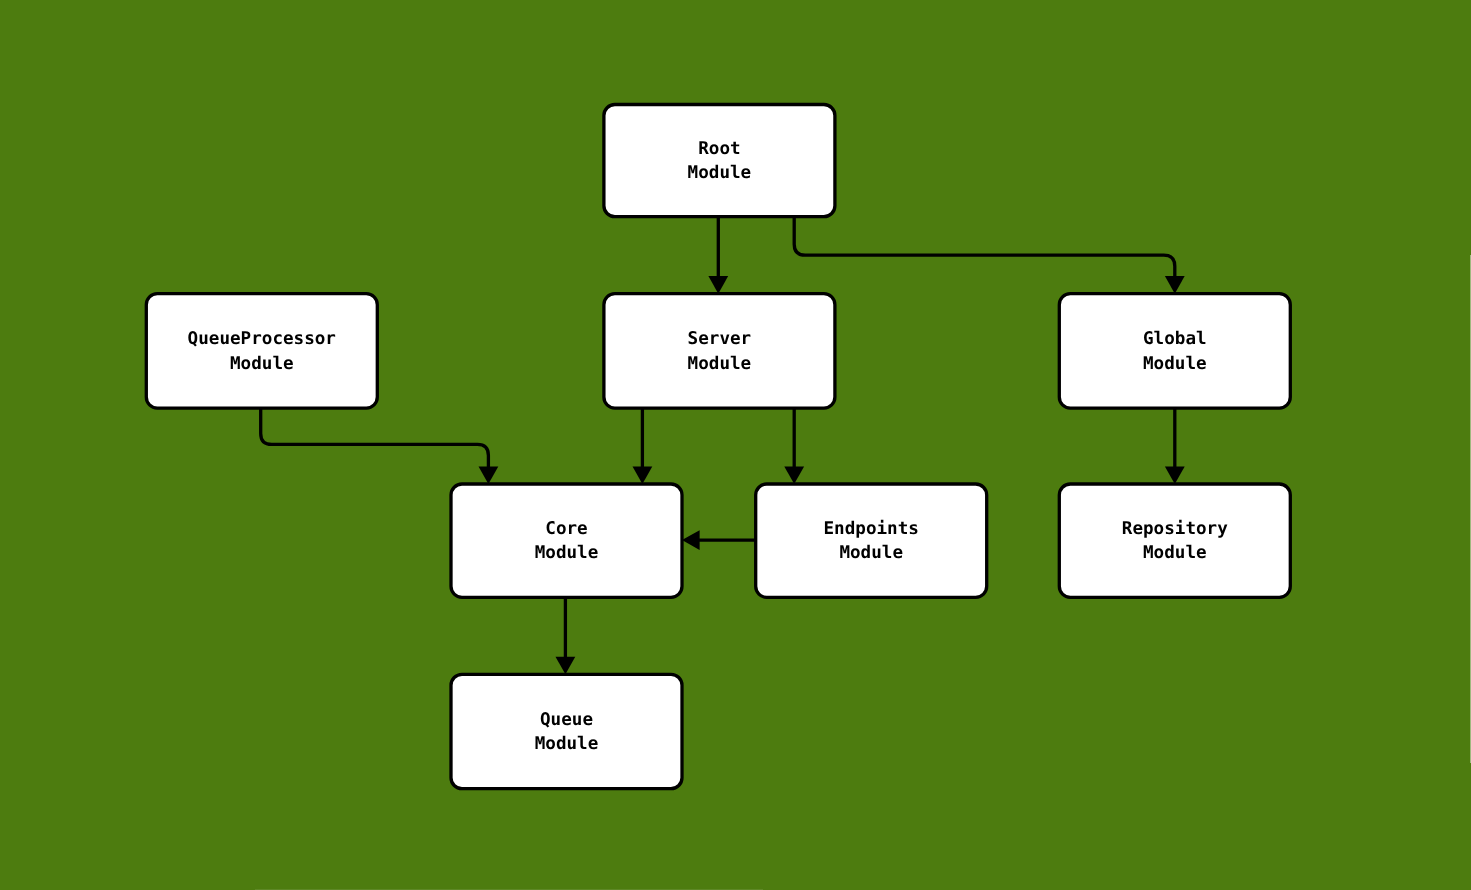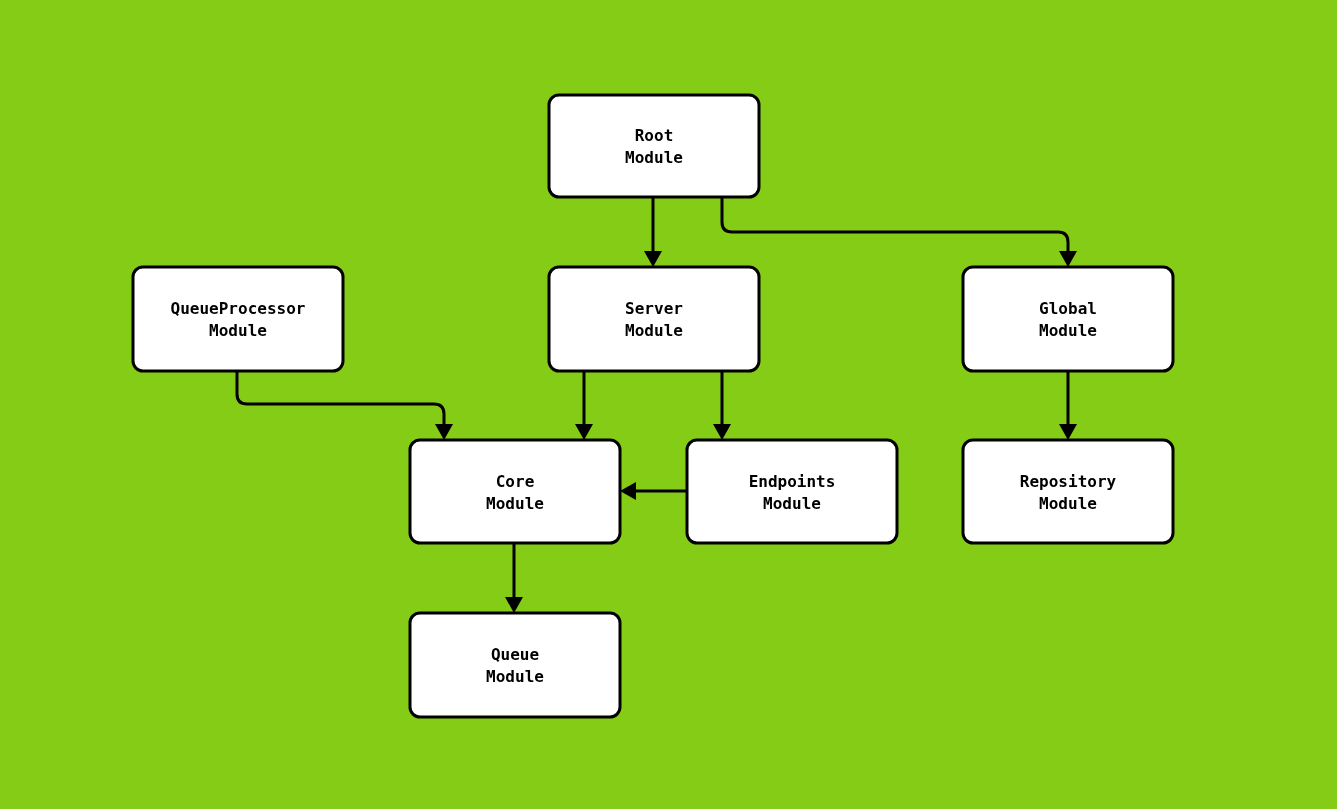--- a/index.html
+++ b/index.html
@@ -8,21 +8,21 @@
     padding: 0;
     background: #ffffff;
   }
   body {
     font-family: "DejaVu Sans Mono", monospace;
   }
   #diagram-root {
     position: relative;
     width: 1337px;
     height: 809px;
-    background: #84cc16;
+    background: #4d7c0f;
     overflow: hidden;
     text-align: right;
   }
   svg#diagram-canvas {
     display: block;
     width: 1337px;
     height: 809px;
   }
   .node-box {
     fill: #ffffff;

